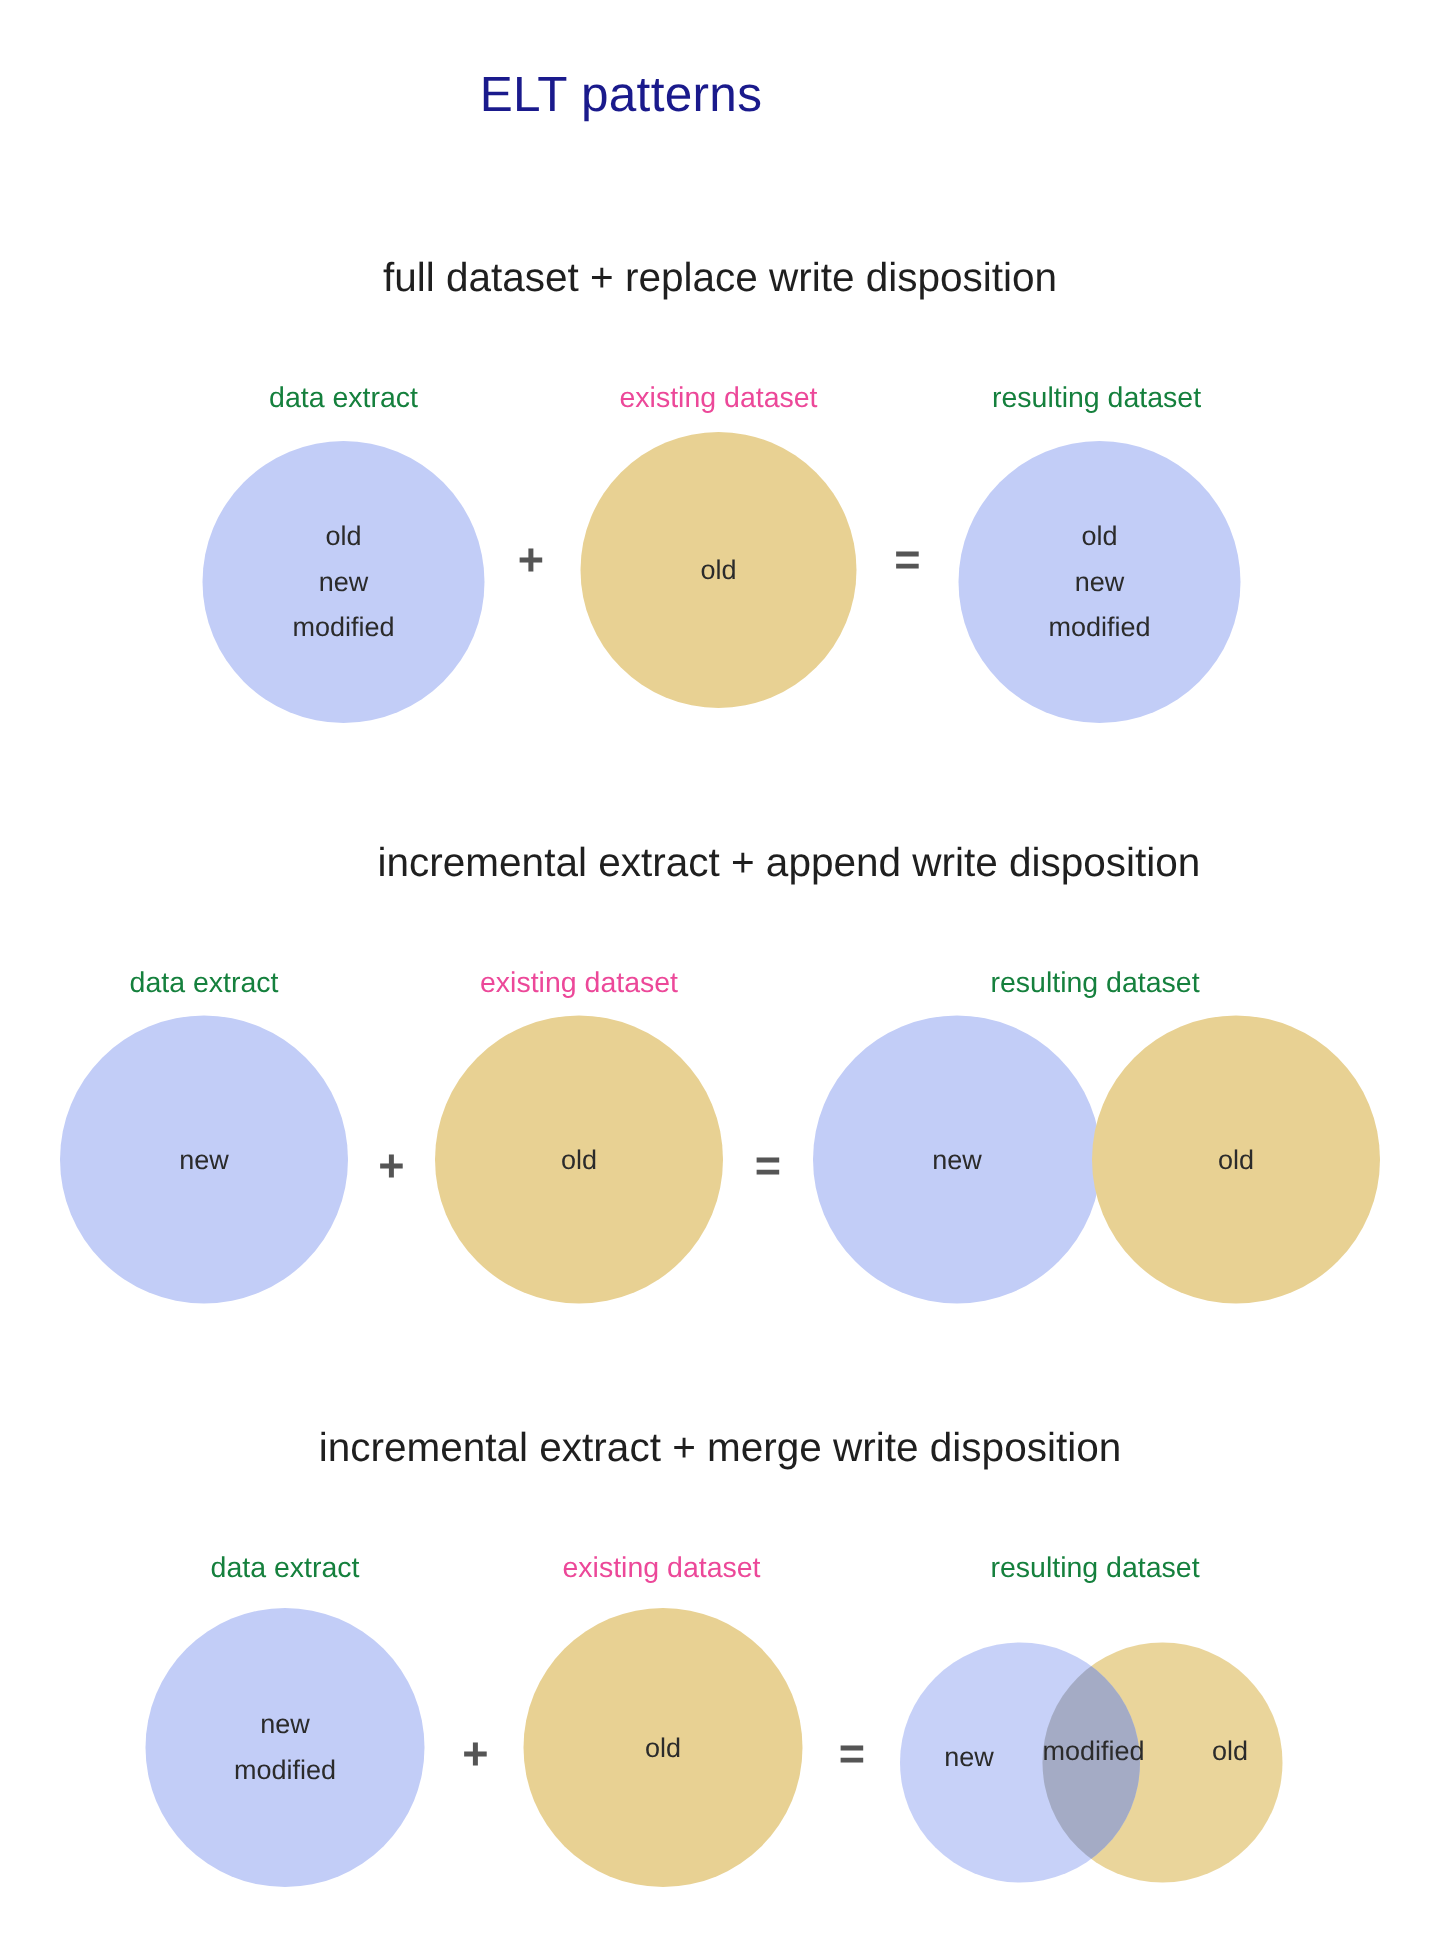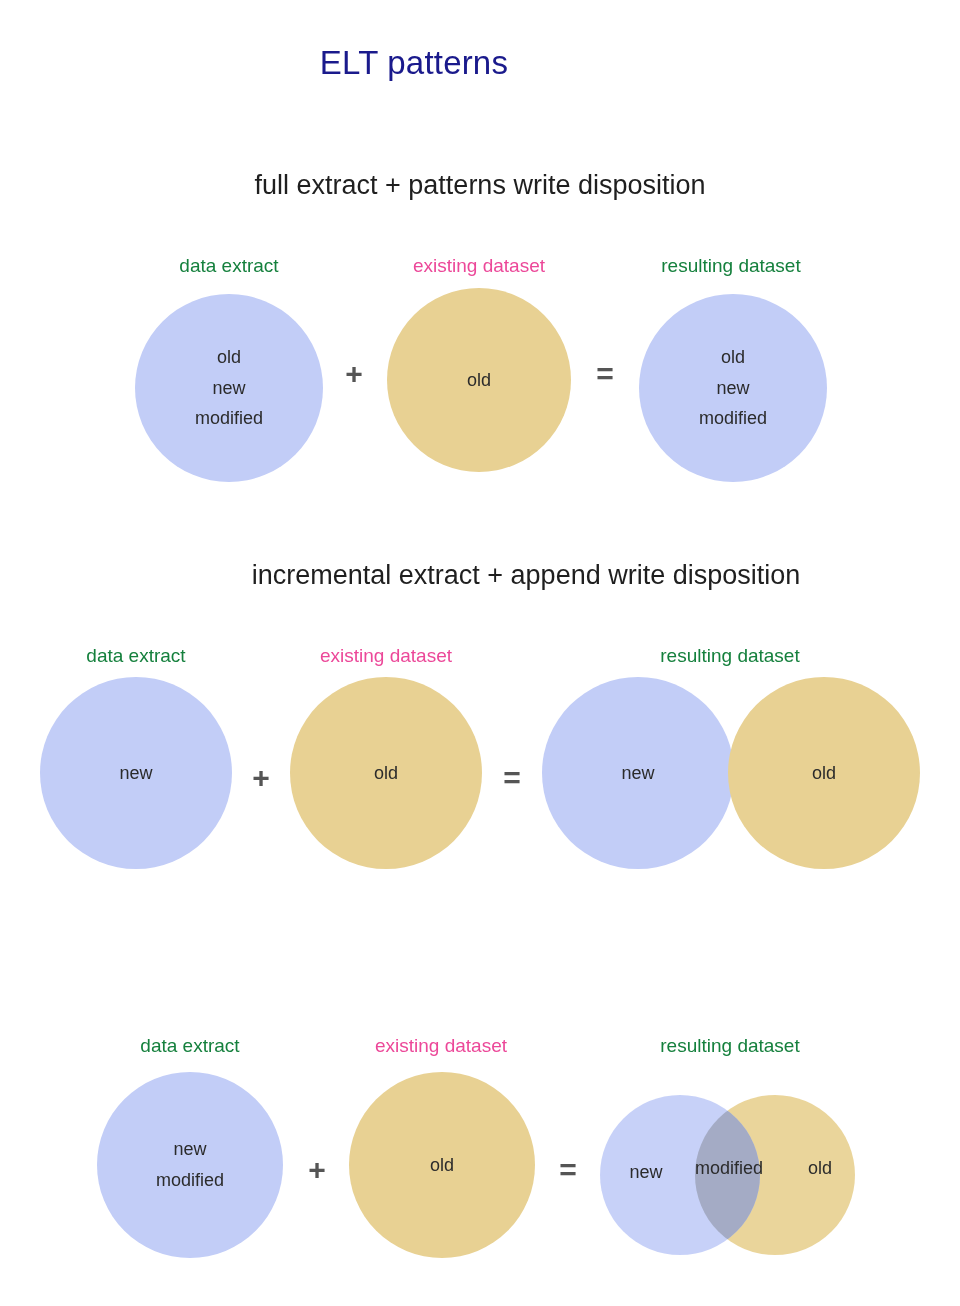--- a/index.html
+++ b/index.html
@@ -82,21 +82,21 @@
     z-index: 3;
     pointer-events: none;
   }
 </style>
 </head>
 <body>
 
 <div class="page-title">ELT patterns</div>
 
 <div class="section" style="top:170px; height:330px;">
-  <div class="section-title">full extract + patterns write disposition</div>
+  <div class="section-title">full dataset + replace write disposition</div>
 
   <div class="label blue" style="left:229px; top:85px;">data extract</div>
   <div class="label gold" style="left:479px; top:85px;">existing dataset</div>
   <div class="label blue" style="left:731px; top:85px;">resulting dataset</div>
 
   <div class="circle blue" style="left:135px; top:124px; width:188px; height:188px; white-space:pre-line;">old
 new
 modified</div>
   <div class="op" style="left:354px; top:204px;">+</div>
   <div class="circle gold" style="left:387px; top:118px; width:184px; height:184px;">old</div>
@@ -115,20 +115,21 @@
 
   <div class="circle blue" style="left:40px; top:117px; width:192px; height:192px;">new</div>
   <div class="op" style="left:261px; top:218px;">+</div>
   <div class="circle gold" style="left:290px; top:117px; width:192px; height:192px;">old</div>
   <div class="op" style="left:512px; top:218px;">=</div>
   <div class="circle blue" style="left:542px; top:117px; width:192px; height:192px;">new</div>
   <div class="circle gold" style="left:728px; top:117px; width:192px; height:192px;">old</div>
 </div>
 
 <div class="section" style="top:950px; height:340px;">
+  <div class="section-title">incremental extract + merge write disposition</div>
 
   <div class="label blue" style="left:190px; top:85px;">data extract</div>
   <div class="label gold" style="left:441px; top:85px;">existing dataset</div>
   <div class="label blue" style="left:730px; top:85px;">resulting dataset</div>
 
   <div class="circle blue" style="left:97px; top:122px; width:186px; height:186px; white-space:pre-line;">new
 modified</div>
   <div class="op" style="left:317px; top:220px;">+</div>
   <div class="circle gold" style="left:349px; top:122px; width:186px; height:186px;">old</div>
   <div class="op" style="left:568px; top:220px;">=</div>

